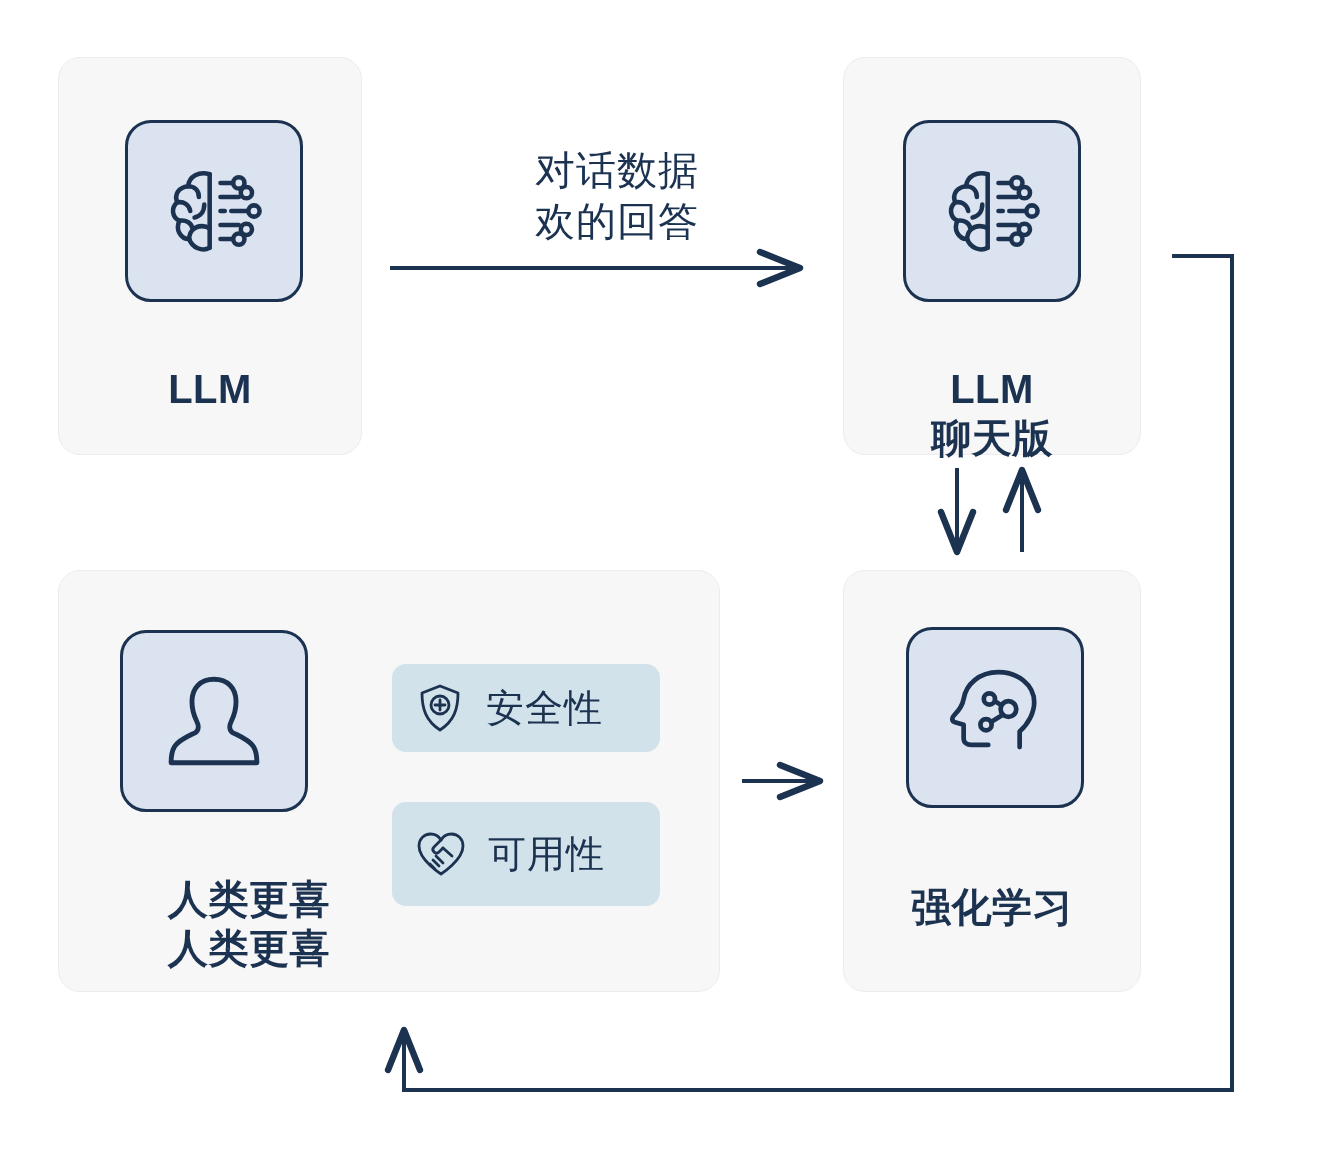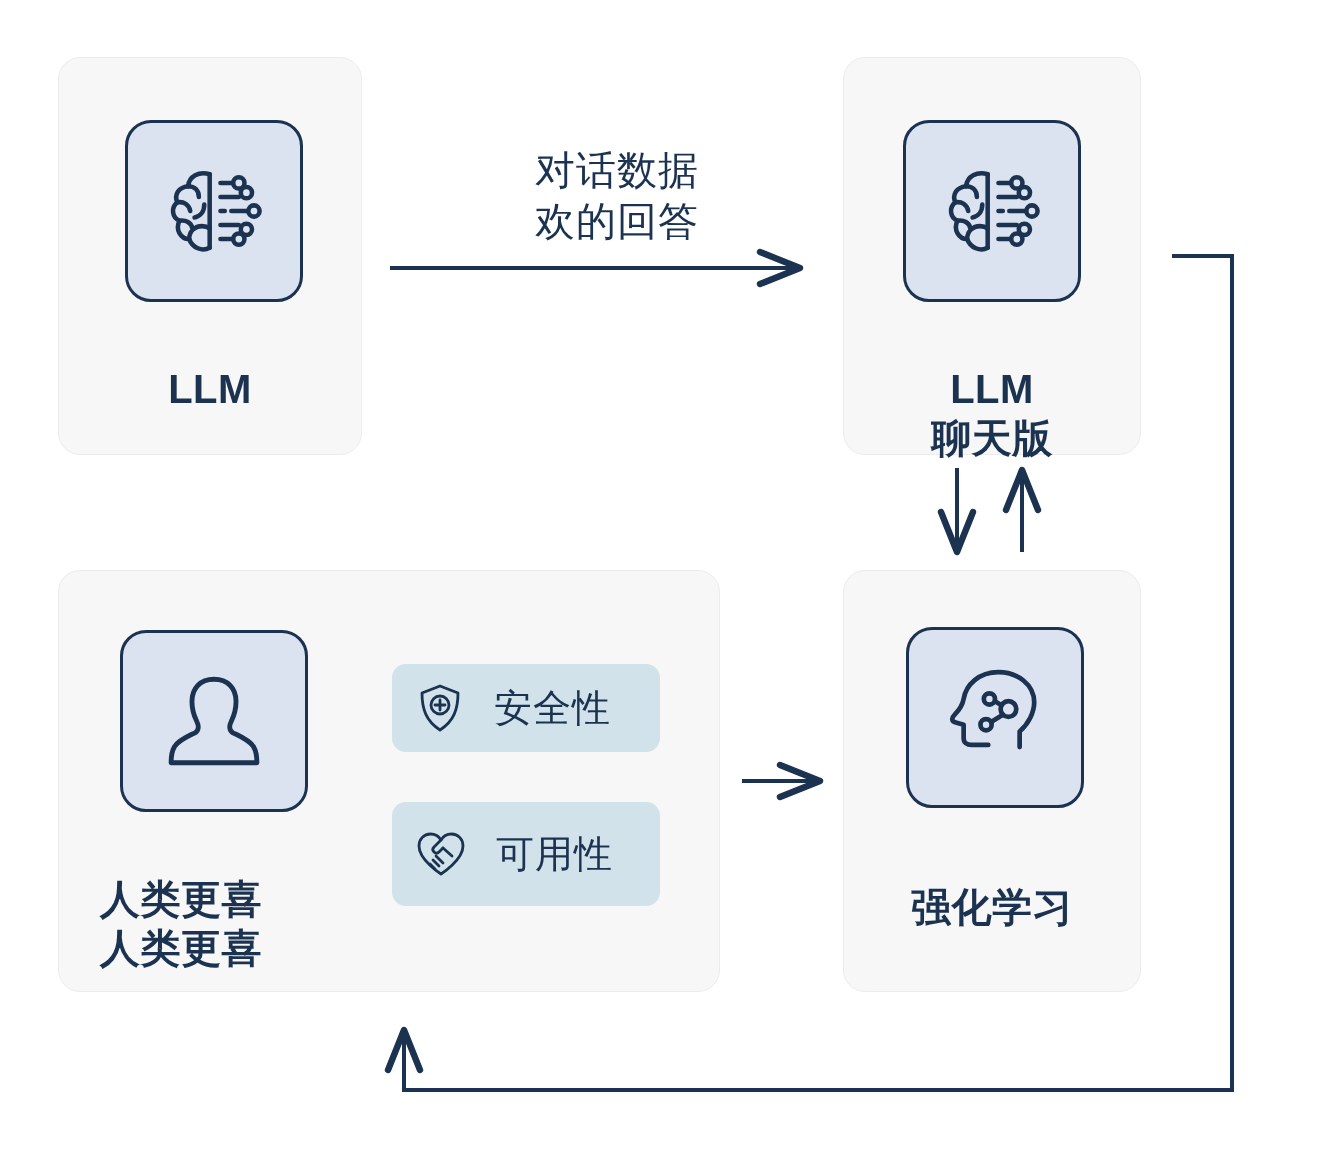--- a/index.html
+++ b/index.html
@@ -56,34 +56,34 @@
     text-align: center;
     font-weight: bold;
     color: #1b3250;
     line-height: 1.22;
     letter-spacing: 0.5px;
     margin-top: 43px;
   }
   .label-llm  { left: 58px;  top: 322px; width: 304px; font-size: 40px; }
   .label-chat { left: 843px; top: 322px; width: 298px; font-size: 40px; }
   .label-chat .line2 { display:block; font-size: 40px; }
-  .label-human{ left: 100px; top: 832px; width: 230px; font-size: 40px; text-align: left; }
+  .label-human{ left: 100px; top: 832px; width: 230px; font-size: 40px; text-align: right; }
   .label-human .line2 { display:block; }
   .label-rl   { left: 843px; top: 840px; width: 298px; font-size: 40px; }
 
   
   .tag {
     position: absolute;
     background: #d2e2ea;
     border-radius: 14px;
     display: flex;
     align-items: center;
     box-sizing: border-box;
     padding-left: 22px;
-    gap: 28px;
+    gap: 20px;
   }
   .tag-safety { left: 392px; top: 664px; width: 268px; height: 88px; }
   .tag-helpful{ left: 392px; top: 802px; width: 268px; height: 104px; }
   .tag .tag-label {
     font-size: 38px;
     color: #1b3250;
     letter-spacing: 1px;
     line-height: 1;
   }
   .tag svg { display:block; flex: none; }

